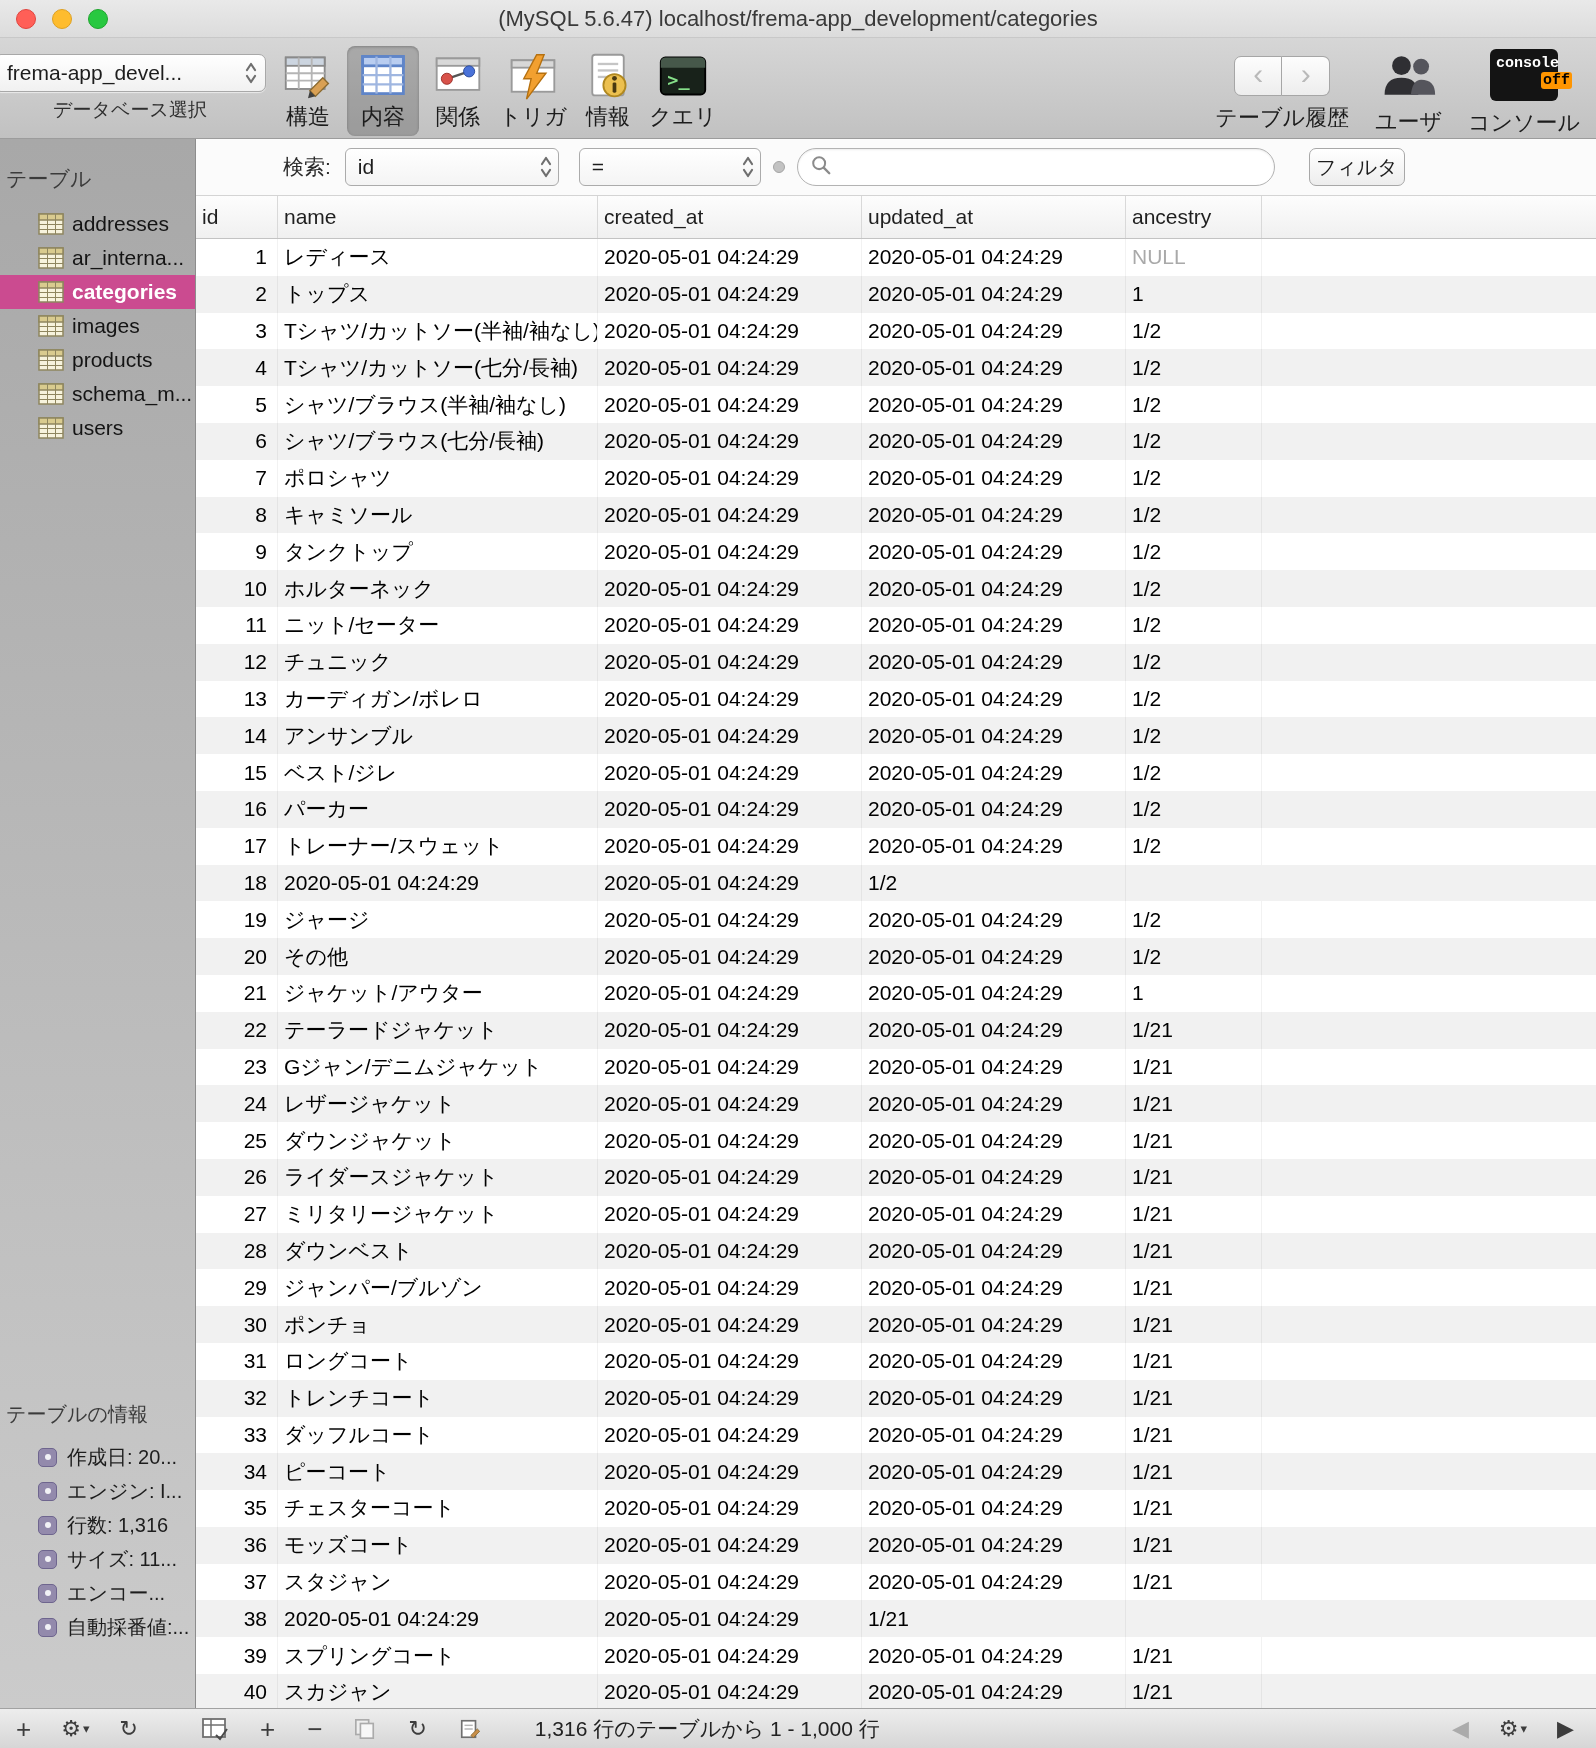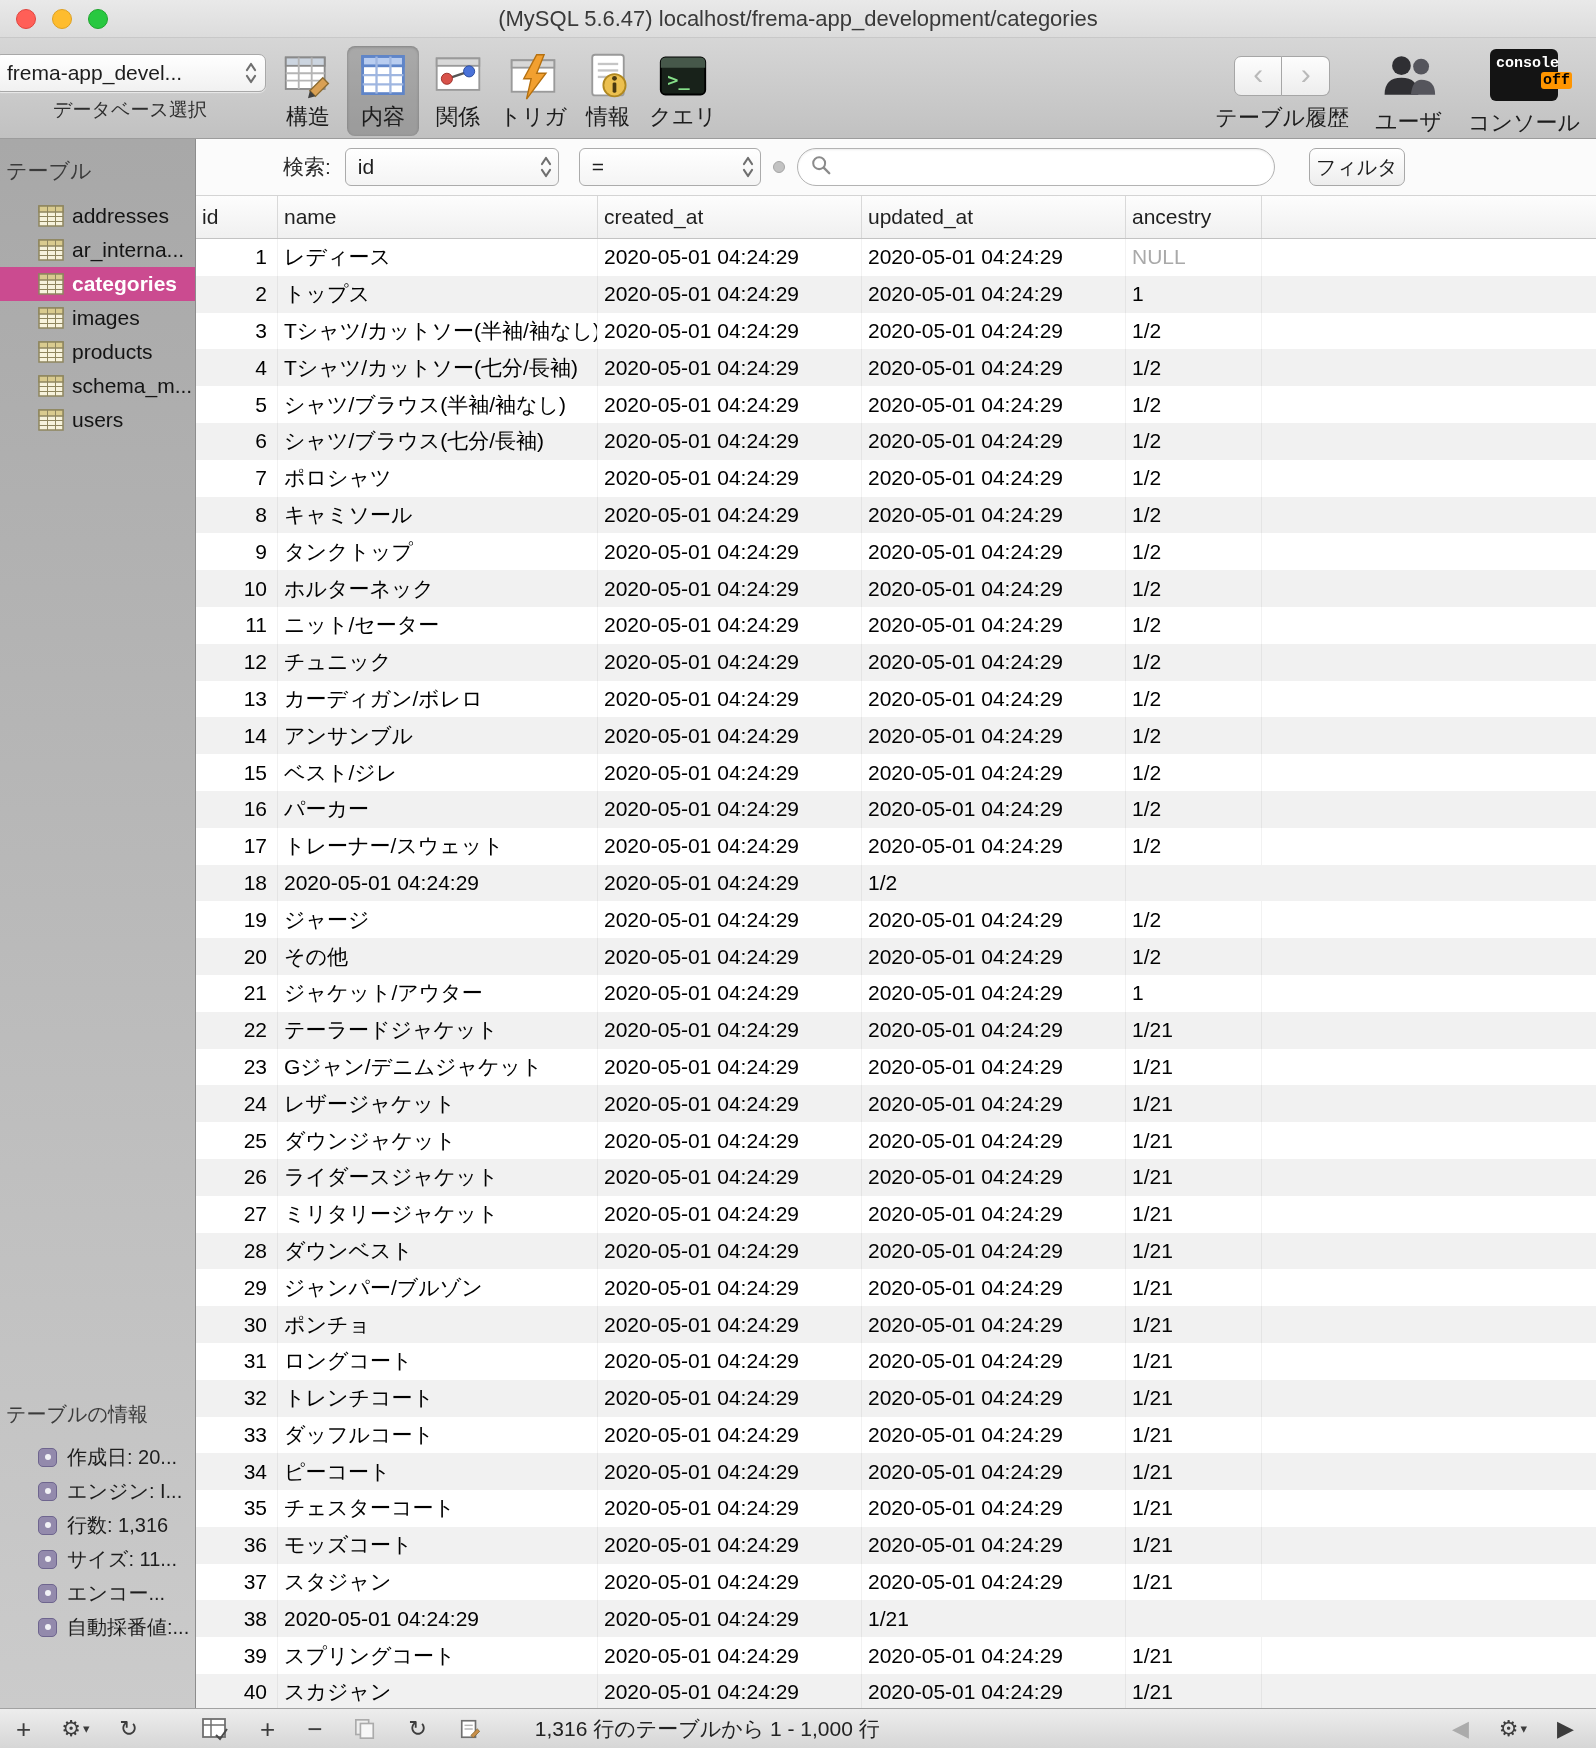--- a/index.html
+++ b/index.html
@@ -38,21 +38,21 @@
   .nav-btn.right { border-radius: 0 7px 7px 0; border-left: none; }
   .tb-group .lbl { font-size: 22px; color: #1c1c1c; margin-top: 7px; white-space: nowrap; }
   .users-wrap { height: 50px; display: flex; align-items: center; margin-top: 2px; }
   .console-icon { width: 68px; height: 52px; margin-top: 1px; background: #141414; border-radius: 6px; color: #fff; font-family: "Liberation Mono", "DejaVu Sans Mono", monospace; font-size: 15px; line-height: 17px; font-weight: bold; padding: 6px 6px; display: flex; flex-direction: row; }
   .console-icon .badge { color: #000; background: var(--console-badge, #ff9500); border-radius: 3px; padding: 0 2px; }
 
   
   .content { flex: 1 1 auto; min-height: 0; display: flex; }
 
   
-  .sidebar { flex: 0 0 196px; background: linear-gradient(#a8a8a8, #cbcbcb); border-right: 1px solid #8d8d8d; display: flex; flex-direction: column; padding-top: 16px; overflow: hidden; }
+  .sidebar { flex: 0 0 196px; background: linear-gradient(#a8a8a8, #cbcbcb); border-right: 1px solid #8d8d8d; display: flex; flex-direction: column; padding-top: 24px; overflow: hidden; }
   .sb-header { font-size: 21px; color: #3b3b3b; padding: 2px 6px 14px 6px; }
   .table-list { list-style: none; }
   .sb-item { height: 34px; display: flex; align-items: center; gap: 8px; padding-left: 38px; font-size: 21px; color: #141414; white-space: nowrap; cursor: default; }
   .sb-item .sb-icon { flex: 0 0 auto; display: flex; }
   .sb-item.selected { background: var(--accent, #cb4b90); color: #fff; font-weight: bold; }
   .sidebar-spacer { flex: 1 1 auto; }
   .sb-info { margin-bottom: 64px; }
   .sb-info-header { font-size: 20px; color: #3b3b3b; padding: 0 6px 12px 6px; }
   .sb-info-item { height: 34px; display: flex; align-items: center; gap: 10px; padding-left: 38px; font-size: 20px; color: #1d1d1d; white-space: nowrap; }
   .bullet { width: 19px; height: 19px; border-radius: 5px; background: #938aac; border: 1px solid #6e658e; position: relative; flex: 0 0 auto; }

